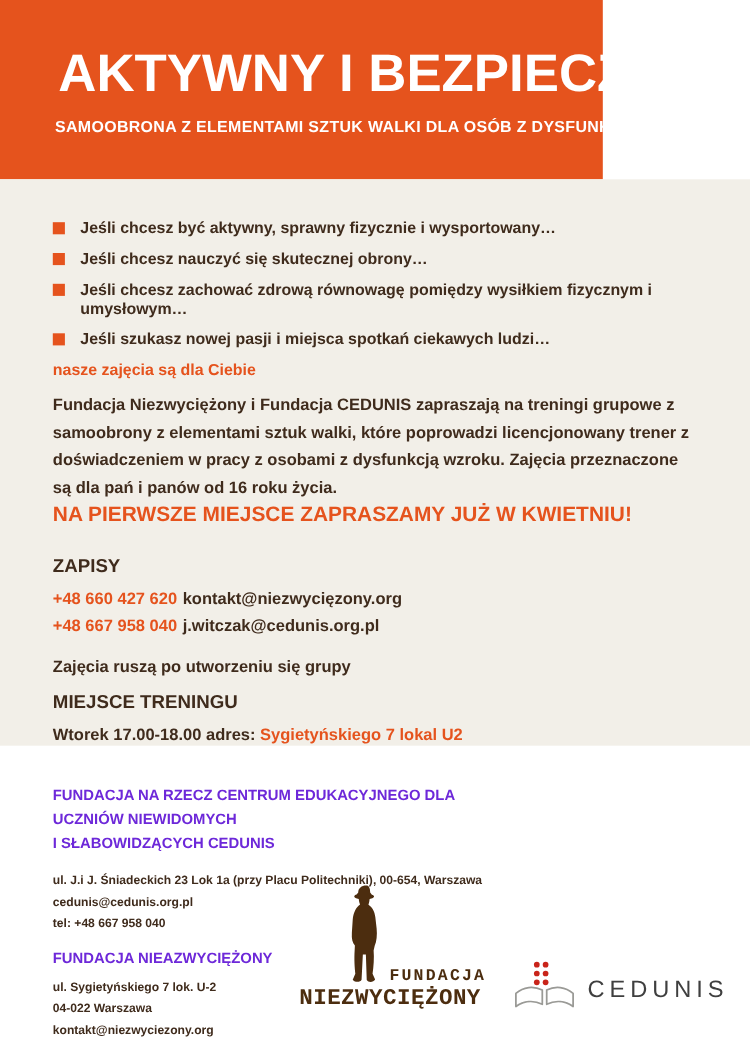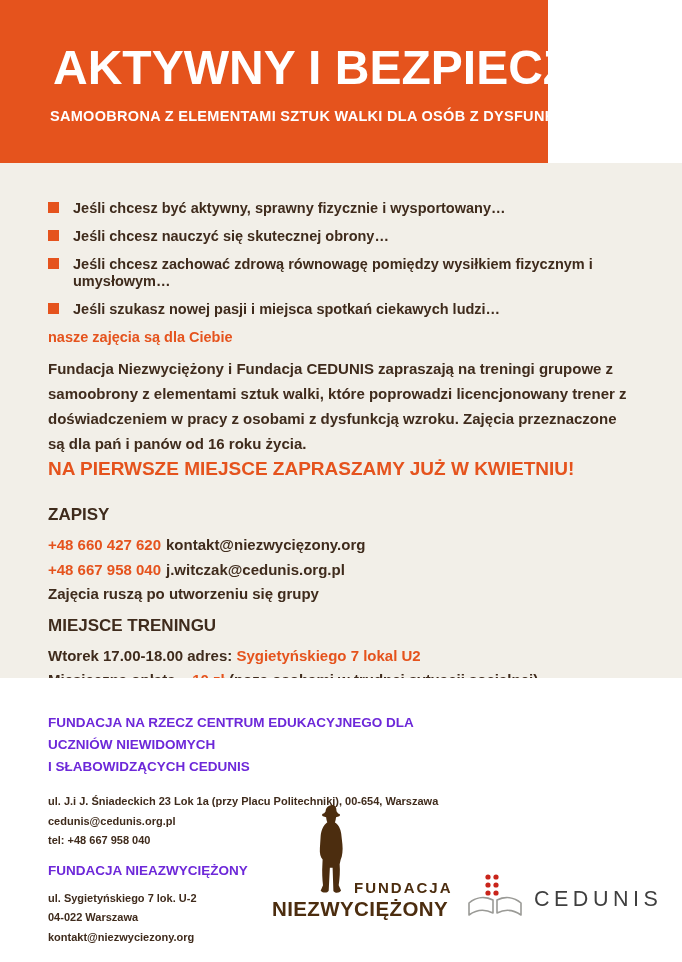--- a/index.html
+++ b/index.html
@@ -31,42 +31,42 @@
   .bullet-sq { width:11px; height:11px; background:#e5531d; flex:none; margin:2px 14px 0 0; }
   .tagline { margin-top:4px; font-size:14.5px; line-height:17px; color:#e5531d; }
   .paragraph { margin:10px 0 0 0; font-size:15px; line-height:25px; max-width:588px; }
   .announcement { margin-top:2px; font-size:19px; line-height:21px; color:#e5531d; }
   .section-heading { font-size:17px; line-height:17px; }
   .sh-zapisy { margin-top:27px; }
   .sh-miejsce { margin-top:15px; }
   .contact-line { font-size:15px; line-height:17px; }
   .cl-1 { margin-top:13px; }
   .cl-2 { margin-top:8px; }
-  .cl-note { margin-top:7px; }
+  .cl-note { margin-top:20px; }
   .info-line { font-size:15px; line-height:17px; }
   .il-1 { margin-top:13px; }
   .il-2, .il-3 { margin-top:7px; }
   .orange { color:#e5531d;margin-top:16px; }
   .phone { color:#e5531d; margin-right:5px; }
   
   .footer {
     position:absolute; top:678px; left:0; width:682px; height:284px;
     background:#ffffff;
   }
   .footer-inner { padding:34px 20px 0 48px; font-weight:bold; }
   .f-heading { color:#6d28d9; font-size:13.5px; line-height:22px; }
   .f-line { font-size:11px; line-height:19.5px; }
   .f-addr-block-1 { margin-top:14px; }
   .f-heading-2 { margin-top:9px; }
   .f-addr-block-2 { margin-top:7px; }
   .f-col { max-width:420px; }
   
   .logo-niez {
     position:absolute; left:272px; top:803px; width:162px; height:118px;
-    color:#4c2d0f; font-family:Liberation Sans, sans-serif; font-weight:bold;
+    color:#4c2d0f; font-family:Liberation Mono, monospace; font-weight:bold;
   }
   .logo-figure { position:absolute; left:38px; top:0; }
   .logo-fundacja { position:absolute; left:82px; top:76px; font-size:15px; letter-spacing:2px; white-space:nowrap; }
   .logo-niez-name { position:absolute; left:0; top:94px; font-size:20.5px; letter-spacing:0.4px; white-space:nowrap; }
   
   .logo-cedunis { position:absolute; left:466px; top:872px; display:flex; align-items:flex-end; }
   .logo-cedunis-text {
     margin:0 0 8px 10px; font-size:21.5px; letter-spacing:4.5px;
     color:#3f3f3f; font-weight:400; white-space:nowrap;
   }

